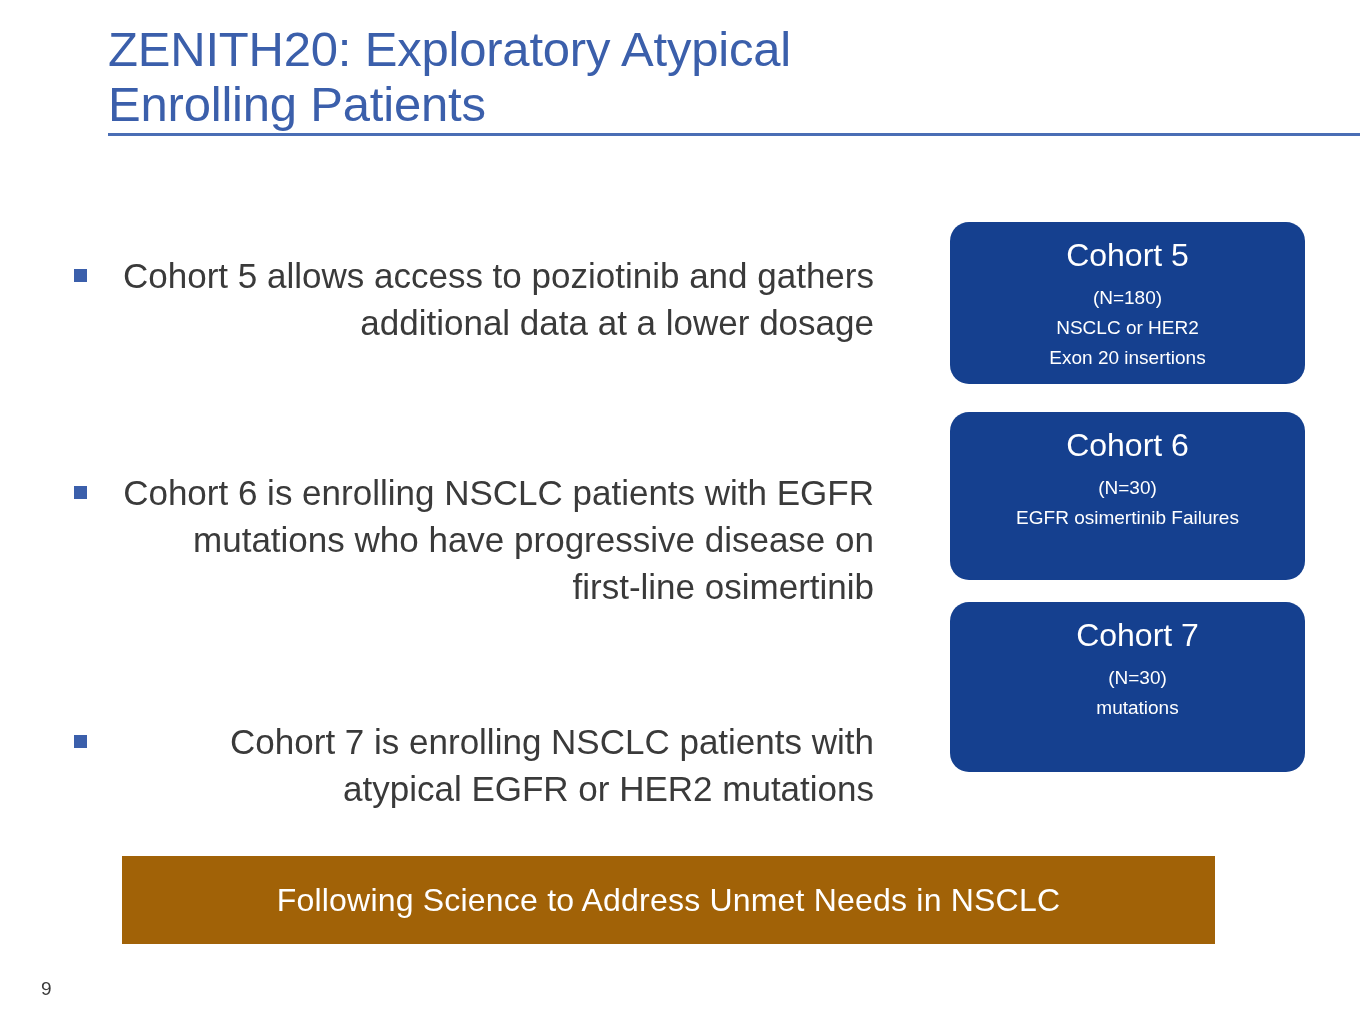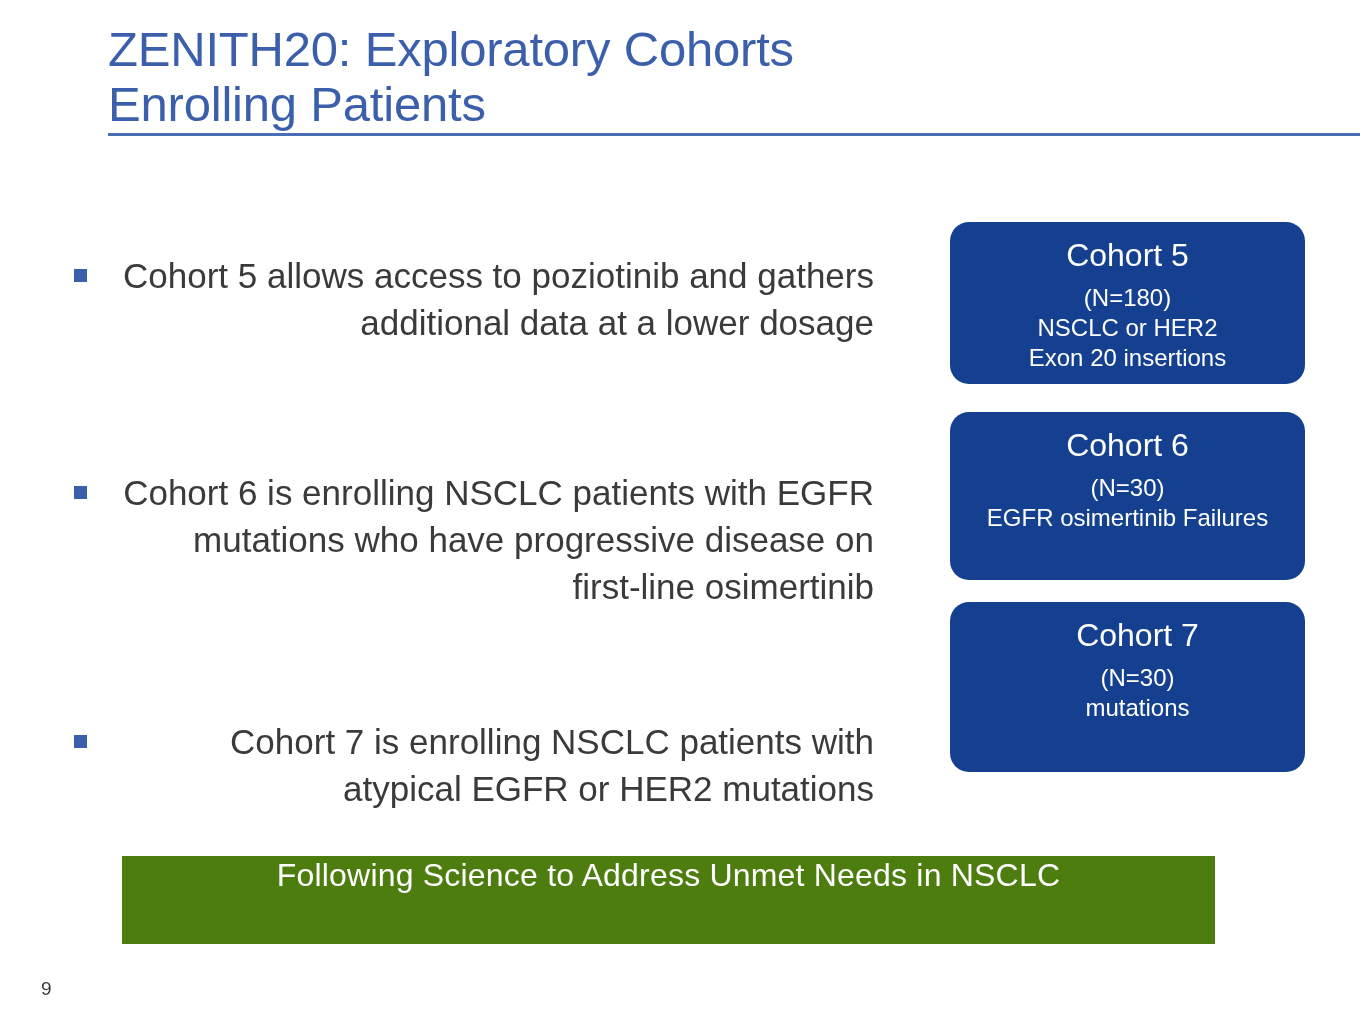--- a/index.html
+++ b/index.html
@@ -93,37 +93,37 @@
   #cohort-box-2 { top: 602px; height: 170px; padding-left: 20px; }
 
   .cohort-title {
     font-size: 32px;
     line-height: 40px;
     font-weight: normal;
     color: #ffffff;
   }
   .cohort-sub {
     margin-top: 8px;
-    font-size: 24px;
+    font-size: 19px;
     line-height: 30px;
     font-weight: normal;
     color: #ffffff;
   }
   .cohort-sub div { white-space: nowrap; }
 
   
   #banner {
     position: absolute;
     left: 122px;
     top: 856px;
     width: 1093px;
     height: 88px;
-    background: #4d7c0f;
+    background: #a16207;
     display: flex;
-    align-items: flex-start;
+    align-items: center;
     justify-content: center;
   }
   #banner-text {
     color: #ffffff;
     font-size: 32px;
     line-height: 38px;
     font-weight: normal;
     letter-spacing: 0.2px;
   }
 
@@ -136,21 +136,21 @@
     font-size: 19px;
     line-height: 22px;
   }
 </style>
 </head>
 <body>
 
 <div id="slide">
 
   <div id="title-block">
-    <div class="title-line">ZENITH20: Exploratory Cohorts</div>
+    <div class="title-line">ZENITH20: Exploratory Atypical</div>
     <div class="title-line">Enrolling Patients</div>
   </div>
   <div id="title-rule"></div>
 
   <div id="bullets">
 
     <div class="bullet-row" id="bullet-0">
       <span class="bullet-marker"></span>
       <span class="bullet-text">Cohort 5 allows access to poziotinib and gathers additional data at a lower dosage</span>
     </div>

